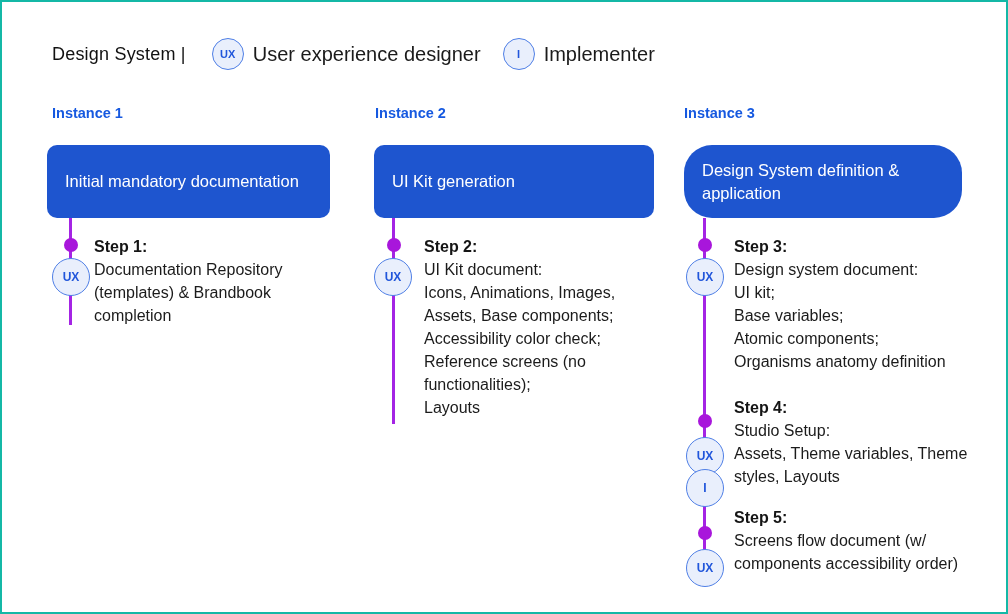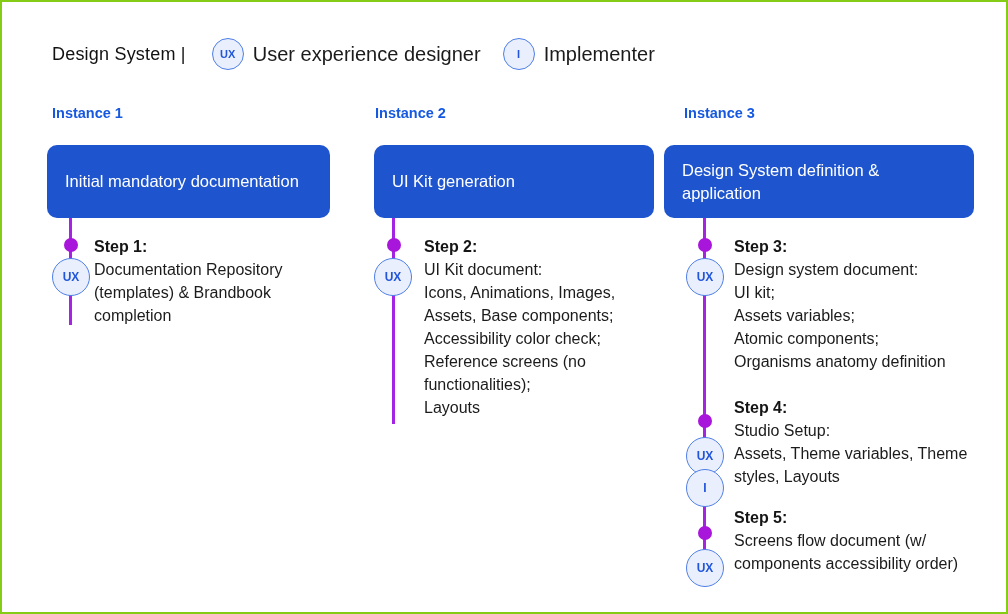--- a/index.html
+++ b/index.html
@@ -2,21 +2,21 @@
 <html><head>
 <meta charset="utf-8">
 <style>
   html, body { margin: 0; padding: 0; background: #fff; }
   * { box-sizing: border-box; }
   .canvas {
     position: relative;
     width: 1008px;
     height: 614px;
     background: #ffffff;
-    border: 2px solid #84cc16;
+    border: 2px solid #14b8a6;
     font-family: "Liberation Sans", sans-serif;
     color: #1b1b1b;
     overflow: hidden;
   }
   
   .header-row {
     position: absolute;
     left: 50px; top: 32px;
     height: 40px;
     display: flex;
@@ -129,32 +129,32 @@
     <div class="step-line">UI Kit document:</div>
     <div class="step-line">Icons, Animations, Images,</div>
     <div class="step-line">Assets, Base components;</div>
     <div class="step-line">Accessibility color check;</div>
     <div class="step-line">Reference screens (no</div>
     <div class="step-line">functionalities);</div>
     <div class="step-line">Layouts</div>
   </div>
 
   <div class="instance-label" style="left:682px;">Instance 3</div>
-  <div class="header-box" style="left:662px; width:310px;">
+  <div class="header-box" style="left:682px; width:278px;border-radius:28px;">
     <span>Design System definition &amp; application</span>
   </div>
   <div class="vline" style="left:701px; top:216px; height:350px;"></div>
 
   <div class="dot" style="left:696px; top:236px;"></div>
   <div class="role-badge" style="left:684px; top:256px;">UX</div>
   <div class="step-block" style="left:732px; top:233px;">
     <div class="step-heading">Step 3:</div>
     <div class="step-line">Design system document:</div>
     <div class="step-line">UI kit;</div>
-    <div class="step-line">Assets variables;</div>
+    <div class="step-line">Base variables;</div>
     <div class="step-line">Atomic components;</div>
     <div class="step-line">Organisms anatomy definition</div>
   </div>
 
   <div class="dot" style="left:696px; top:412px;"></div>
   <div class="role-badge" style="left:684px; top:435px;">UX</div>
   <div class="role-badge" style="left:684px; top:467px;">I</div>
   <div class="step-block" style="left:732px; top:394px;">
     <div class="step-heading">Step 4:</div>
     <div class="step-line">Studio Setup:</div>

